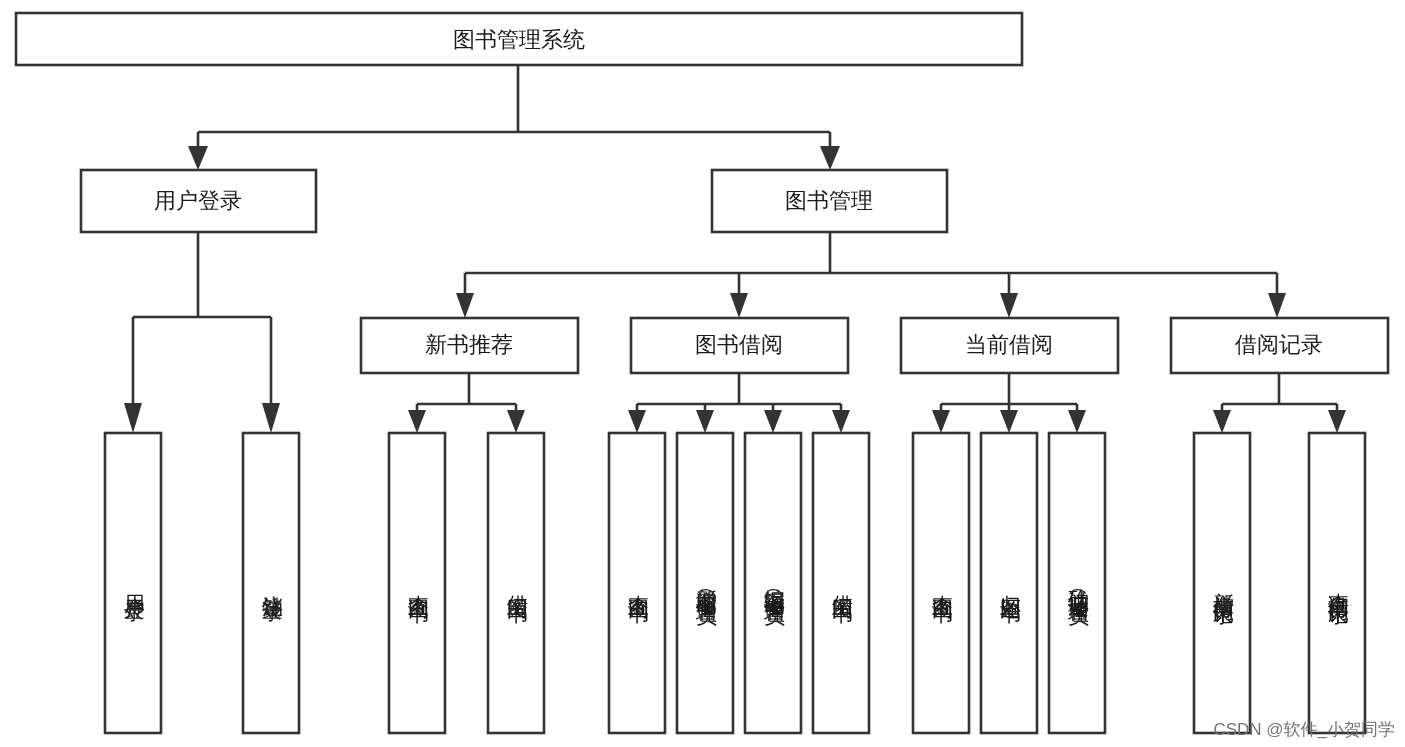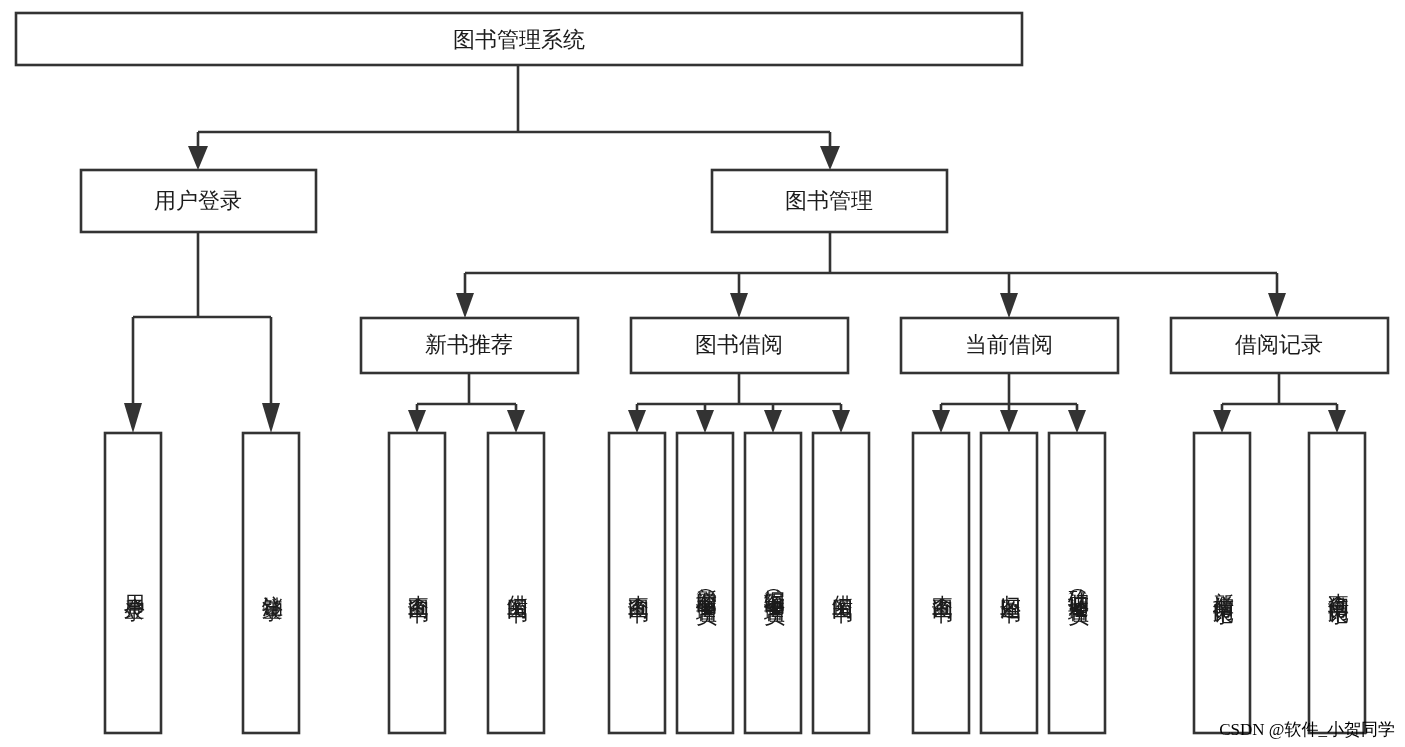--- a/index.html
+++ b/index.html
@@ -53,23 +53,23 @@
   .label-v {
     font-size: 21px;
     writing-mode: vertical-rl;
     text-orientation: upright;
     letter-spacing: 2.5px;
   }
   .watermark {
     position: absolute;
     right: 10px;
     bottom: 6px;
-    font-family: Liberation Serif, serif;
+    font-family: Liberation Sans, sans-serif;
     font-size: 17px;
-    color: #000000;
+    color: #737373;
     white-space: nowrap;
     pointer-events: none;
     user-select: none;
   }
 </style>
 </head>
 <body>
 
 <div id="diagram-root">
 

